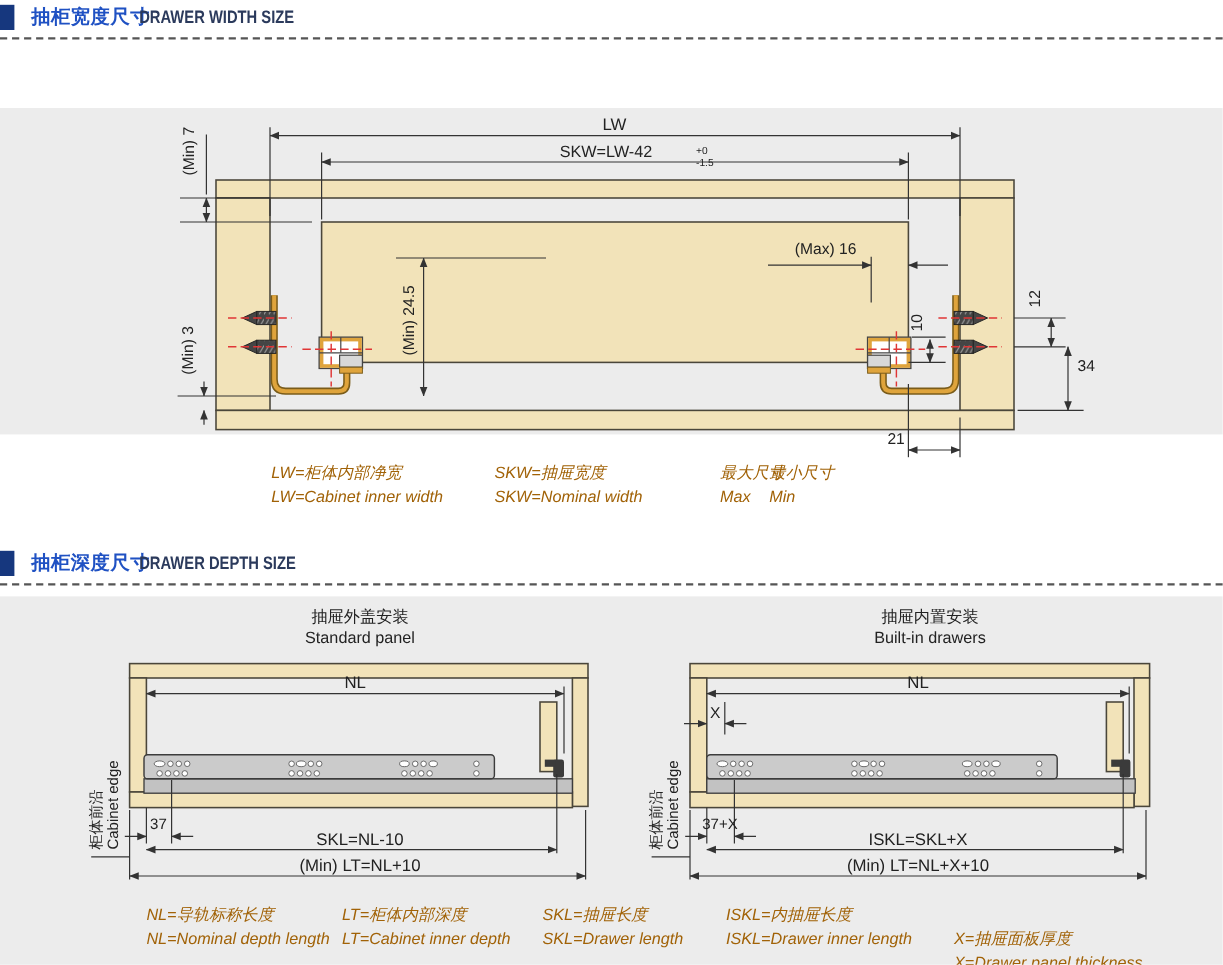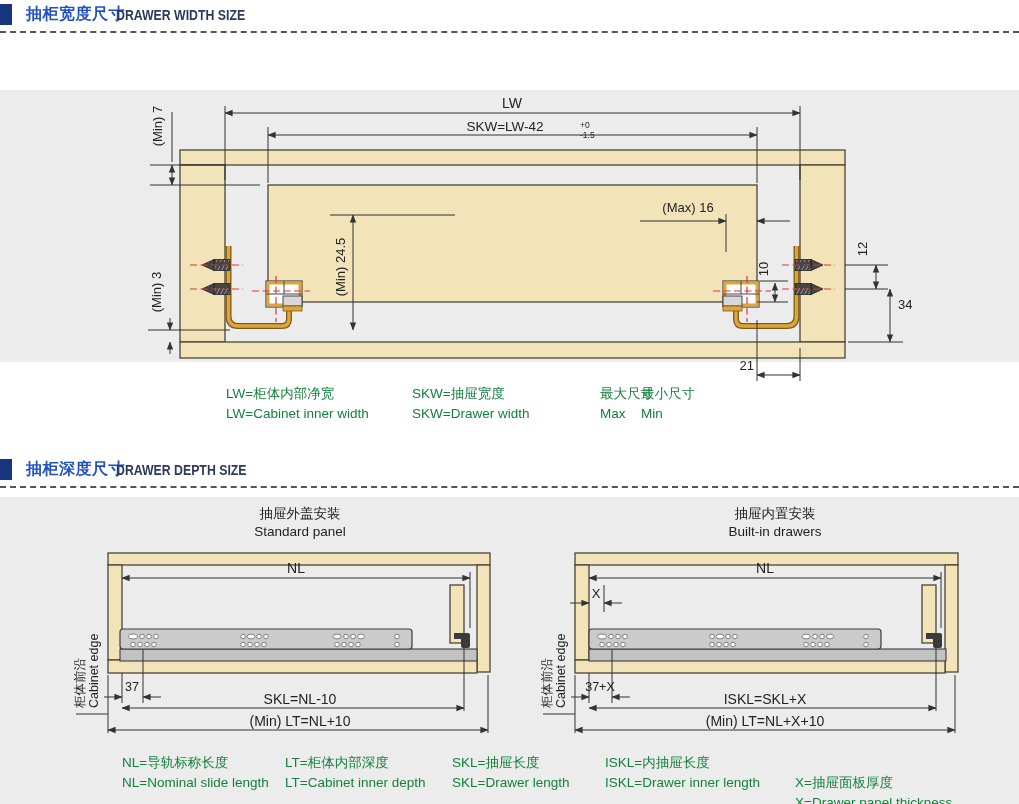--- a/index.html
+++ b/index.html
@@ -5,21 +5,21 @@
   html,body{margin:0;padding:0;background:#fff;}
   body{width:1019px;height:804px;position:relative;font-family:"Liberation Sans",sans-serif;overflow:hidden;}
   .hdr{position:absolute;left:0;width:1019px;height:31px;border-bottom:2px dashed #555;}
   .hdr .sq{position:absolute;left:0;top:4px;width:12px;height:21px;background:#16377e;}
   .hdr .zh{position:absolute;left:26px;top:4px;font-size:16px;font-weight:bold;color:#1f51c3;letter-spacing:.5px;white-space:nowrap;}
   .hdr .en{position:absolute;left:116px;top:6px;font-size:15px;font-weight:bold;color:#2b3a5c;transform:scaleX(.82);transform-origin:left center;letter-spacing:0;white-space:nowrap;}
   .panel{position:absolute;left:0;width:1019px;background:#ececec;}
   #panel1{top:90px;height:272px;}
   #panel2{top:497px;height:378px;}
   svg{position:absolute;left:0;top:0;}
-  .leg{position:absolute;font-size:13.5px;color:#15803d;line-height:20px;white-space:nowrap;}
+  .leg{position:absolute;font-size:13.5px;color:#a16207;line-height:20px;white-space:nowrap;font-style:italic;}
   .cap{position:absolute;text-align:center;transform:translateX(-50%);font-size:13.5px;color:#222;line-height:18px;white-space:nowrap;}
   text{font-family:"Liberation Sans",sans-serif;fill:#222;}
 </style>
 </head>
 <body>
 
 <div class="hdr" style="top:0;">
   <div class="sq"></div>
   <div class="zh">抽柜宽度尺寸</div>
   <div class="en">DRAWER WIDTH SIZE</div>
@@ -144,21 +144,21 @@
   </g>
 </g>
 </svg>
 
   <div class="leg" style="left:226px;top:294px;">
     <div>LW=柜体内部净宽</div>
       <div>LW=Cabinet inner width</div>
   </div>
   <div class="leg" style="left:412px;top:294px;">
     <div>SKW=抽屉宽度</div>
-      <div>SKW=Drawer width</div>
+      <div>SKW=Nominal width</div>
   </div>
   <div class="leg" style="left:560px;top:294px;margin-left:40px;">
     <div>最大尺寸</div>
       <div>Max</div>
   </div>
   <div class="leg" style="left:641px;top:294px;">
     <div>最小尺寸</div>
       <div>Min</div>
   </div>
 </div>
@@ -320,21 +320,21 @@
 </g>
 <defs>
   <marker id="arr2" viewBox="0 0 10 10" refX="9.5" refY="5" markerWidth="8" markerHeight="8" orient="auto-start-reverse">
           <path d="M0,1L10,5L0,9z" fill="#333"></path>
         </marker>
 </defs>
 </svg>
 
   <div class="leg" style="left:122px;top:256px;">
     <div>NL=导轨标称长度</div>
-      <div>NL=Nominal slide length</div>
+      <div>NL=Nominal depth length</div>
   </div>
   <div class="leg" style="left:285px;top:256px;">
     <div>LT=柜体内部深度</div>
       <div>LT=Cabinet inner depth</div>
   </div>
   <div class="leg" style="left:452px;top:256px;">
     <div>SKL=抽屉长度</div>
       <div>SKL=Drawer length</div>
   </div>
   <div class="leg" style="left:605px;top:256px;">

